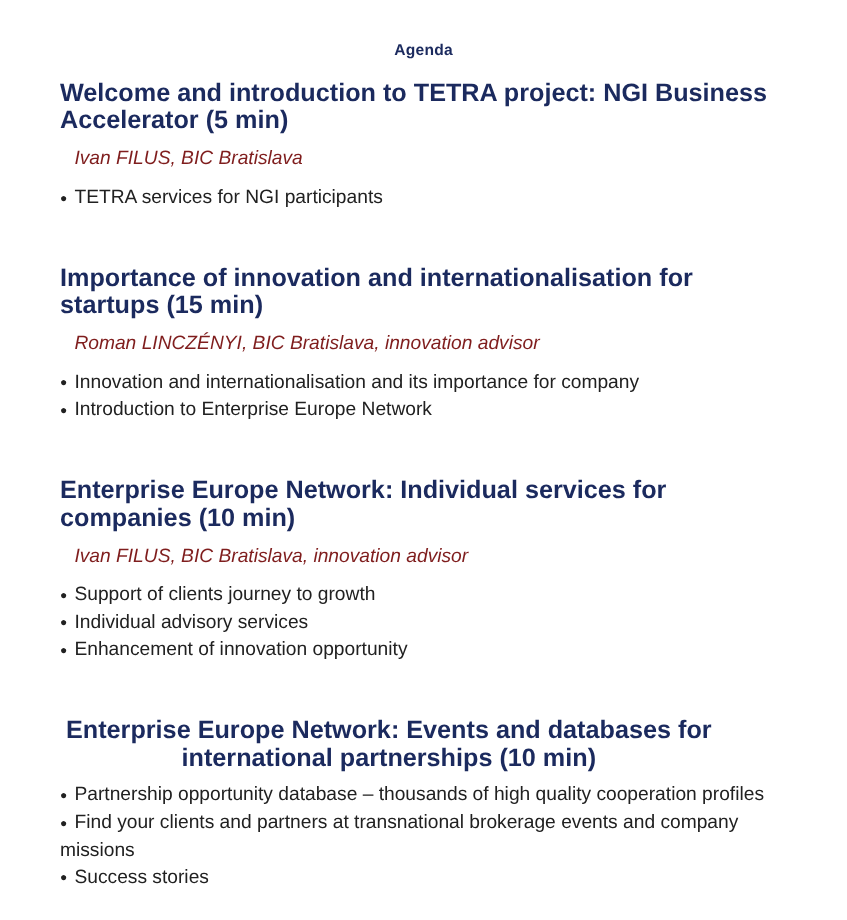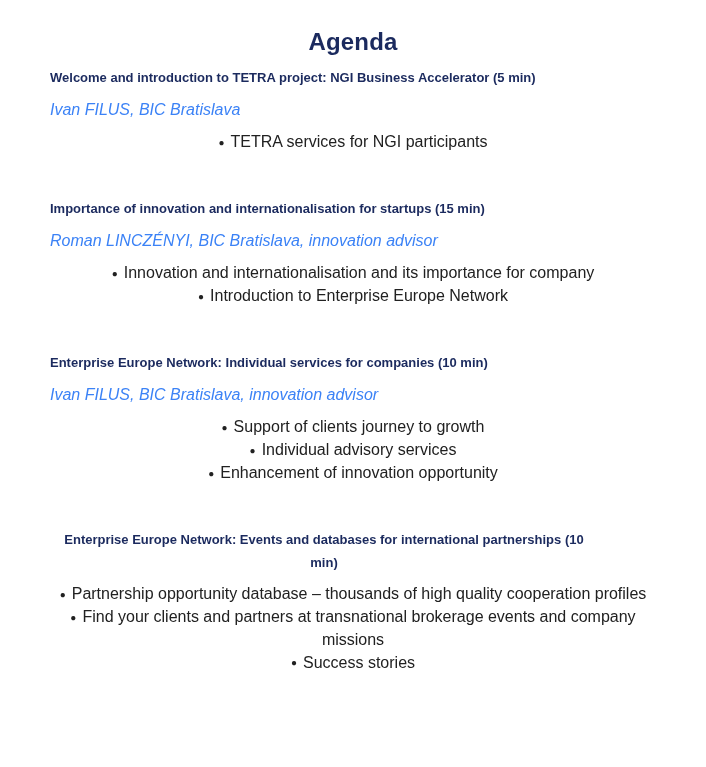--- a/index.html
+++ b/index.html
@@ -16,49 +16,48 @@
   .page {
     box-sizing: border-box;
     width: 706px;
     height: 767px;
     padding: 30px 50px 20px 50px;
     background: #ffffff;
   }
   .doc-title {
     text-align: center;
     font-weight: bold;
-    font-size: 24px;
+    font-size: 13px;
     line-height: 24px;
     color: #1b2a5e;
     letter-spacing: 0.2px;
     margin: 0 0 12px 0;
   }
   .section { margin: 0; }
   .section + .section { margin-top: 43px; }
   .section-heading {
     font-weight: bold;
-    font-size: 13px;
+    font-size: 21px;
     line-height: 23px;
     color: #1b2a5e;
     margin: 0 0 9px 0;
   }
   .section-heading.wrap-narrow { max-width: 548px; text-align: center; }
   .speaker {
     font-style: italic;
     font-size: 16px;
     line-height: 23px;
-    color: #3b82f6;
-    margin: 0 0 10px 0;
+    color: #7f1d1d;
+    margin: 0 0 10px 12px;
   }
   .bullets { margin: 0; }
   .bullet {
     font-size: 16px;
     line-height: 22.5px;
     color: #212121;
-    text-align: center;
   }
   .dot {
     font-size: 10px;
     margin-right: 6px;
     vertical-align: 1.5px;
     color: #212121;
   }
 </style>
 </head>
 <body>

